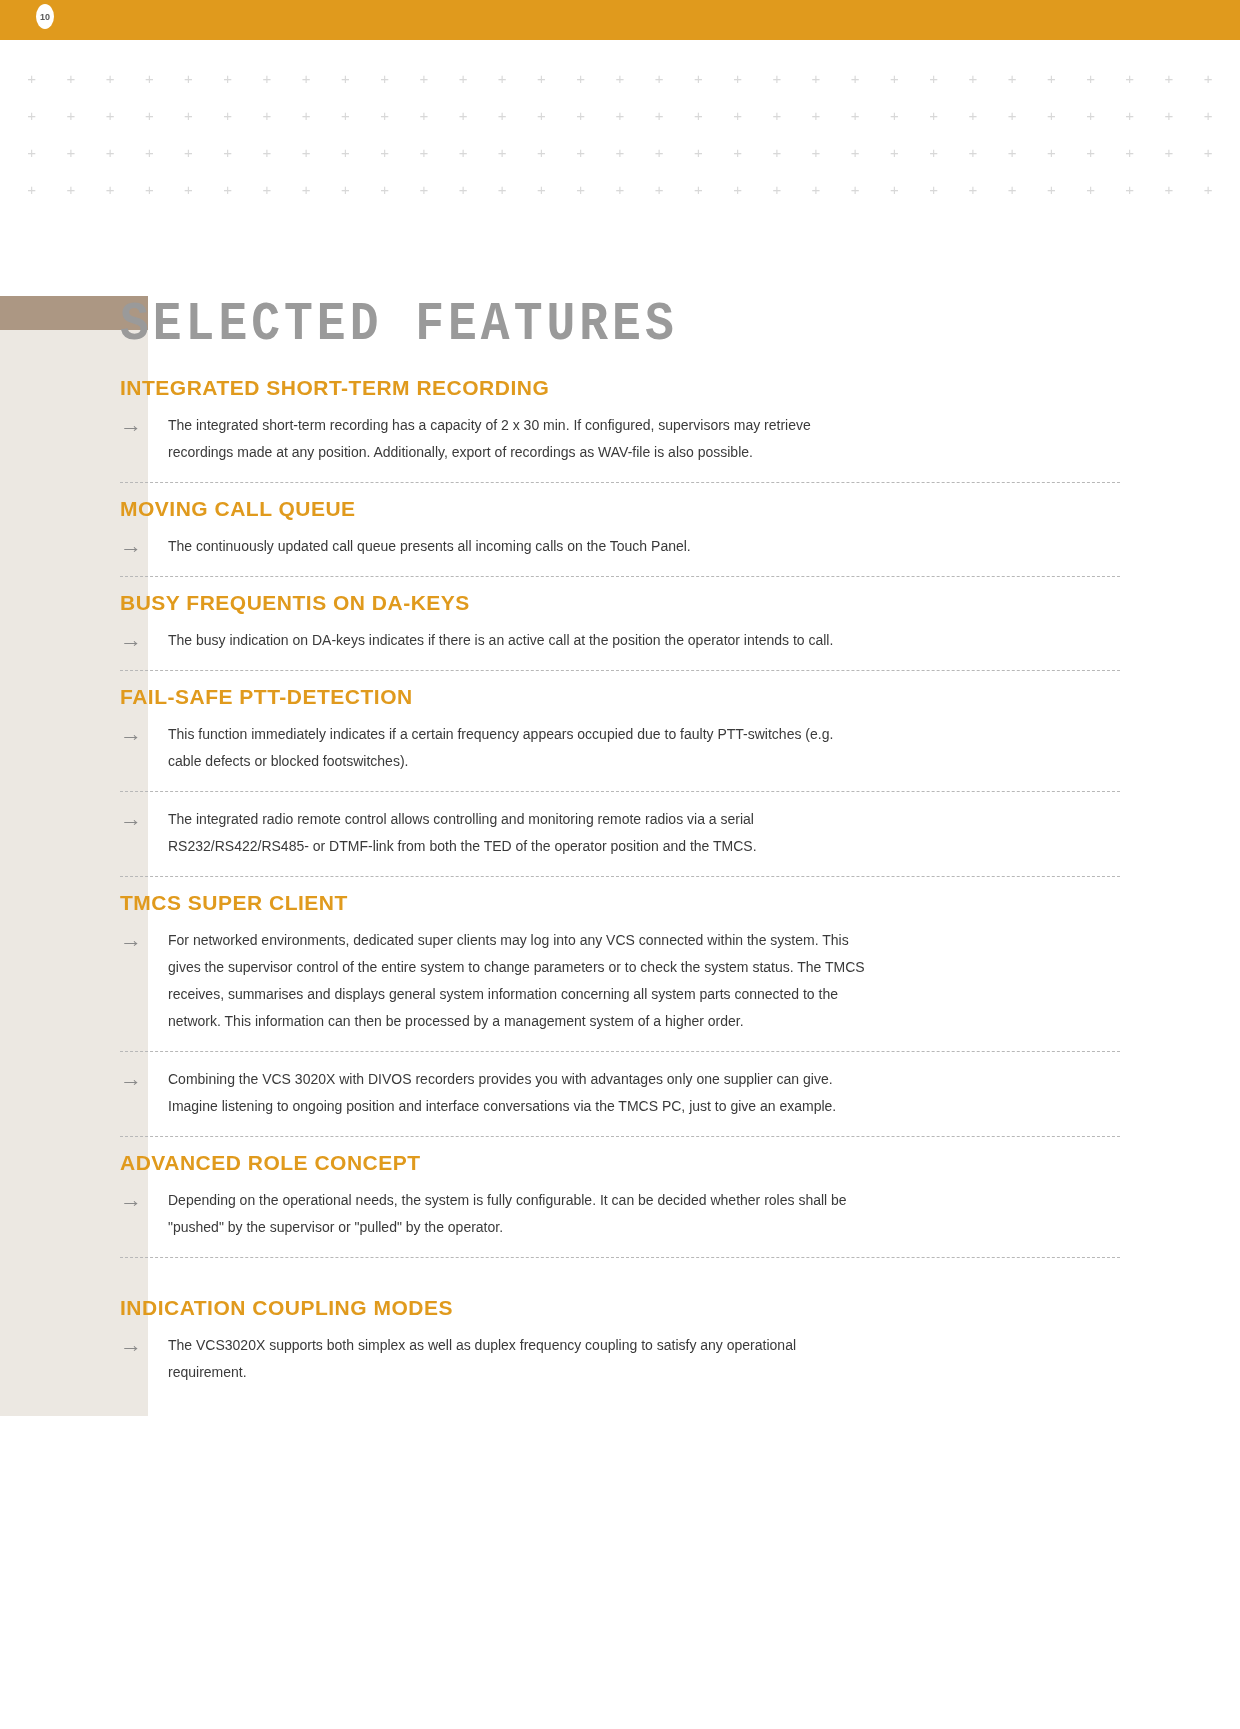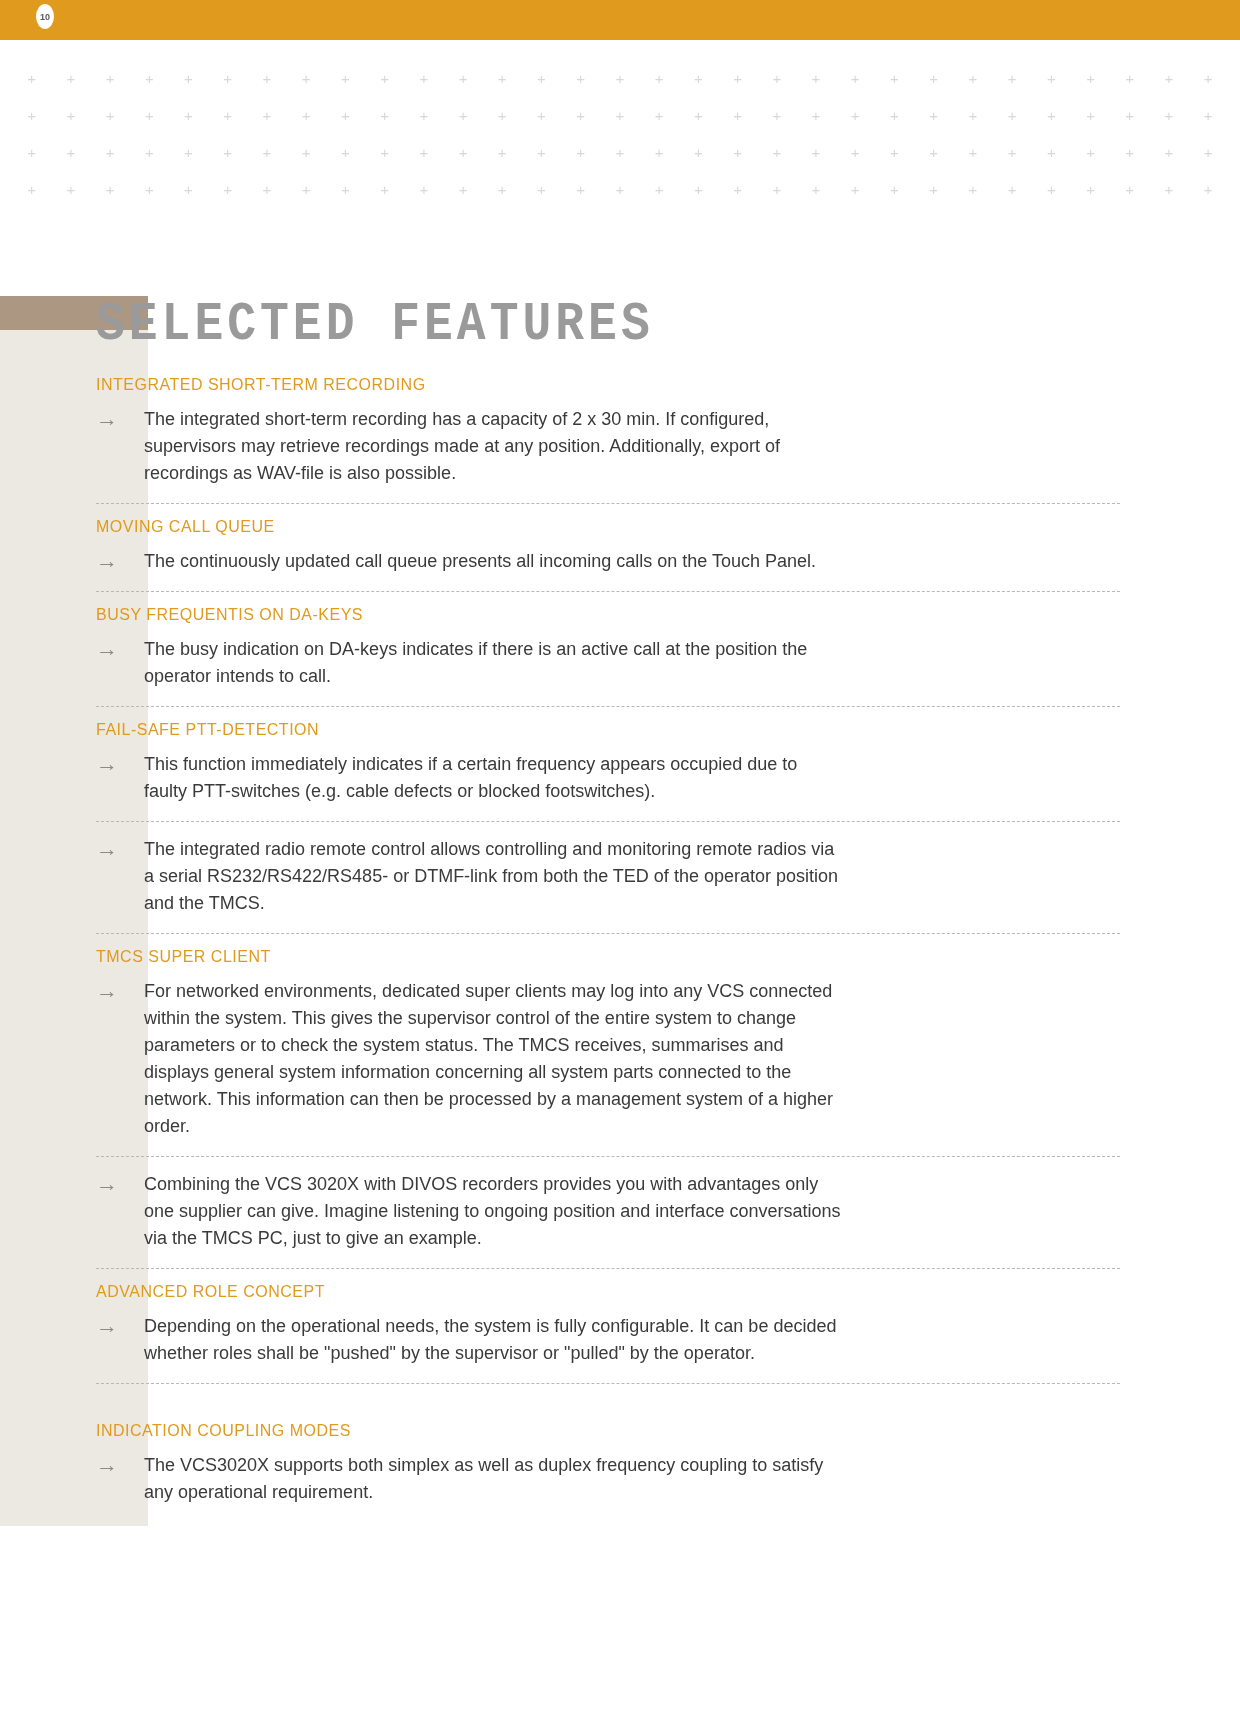--- a/index.html
+++ b/index.html
@@ -57,61 +57,61 @@
   .accent-brown {
     position: absolute;
     left: 0;
     top: 296px;
     width: 148px;
     height: 34px;
     background: #ac9783;
   }
   .content {
     position: relative;
-    margin-left: 96px;
+    margin-left: 120px;
     margin-right: 120px;
     padding-top: 70px;
   }
   .main-title {
     font-family: "Courier New", monospace;
     font-size: 48px;
     letter-spacing: 4px;
     color: #9a9a9a;
     font-weight: bold;
     margin-bottom: 24px;
     transform: scaleY(1.1);
   }
   .section {
     border-bottom: 1px dashed #b8b8b8;
     padding-bottom: 16px;
     margin-bottom: 14px;
   }
   .section.no-border { border-bottom: none; }
   .section-title {
     color: #e09a1d;
-    font-size: 16px;
-    font-weight: 400;
+    font-size: 21px;
+    font-weight: 700;
     letter-spacing: 0.5px;
     margin-bottom: 12px;
   }
   .bullet {
     display: flex;
     align-items: flex-start;
     gap: 20px;
   }
   .arrow {
     color: #8a8a8a;
     font-size: 22px;
     line-height: 26px;
     flex-shrink: 0;
     width: 28px;
   }
   .desc {
     color: #3a3a3a;
-    font-size: 18px;
+    font-size: 14px;
     line-height: 27px;
     max-width: 700px;
   }
   .section-gap { height: 24px; }
 </style>
 </head>
 <body>
 
 <div class="header-bar">
   <div class="page-badge">10</div>

